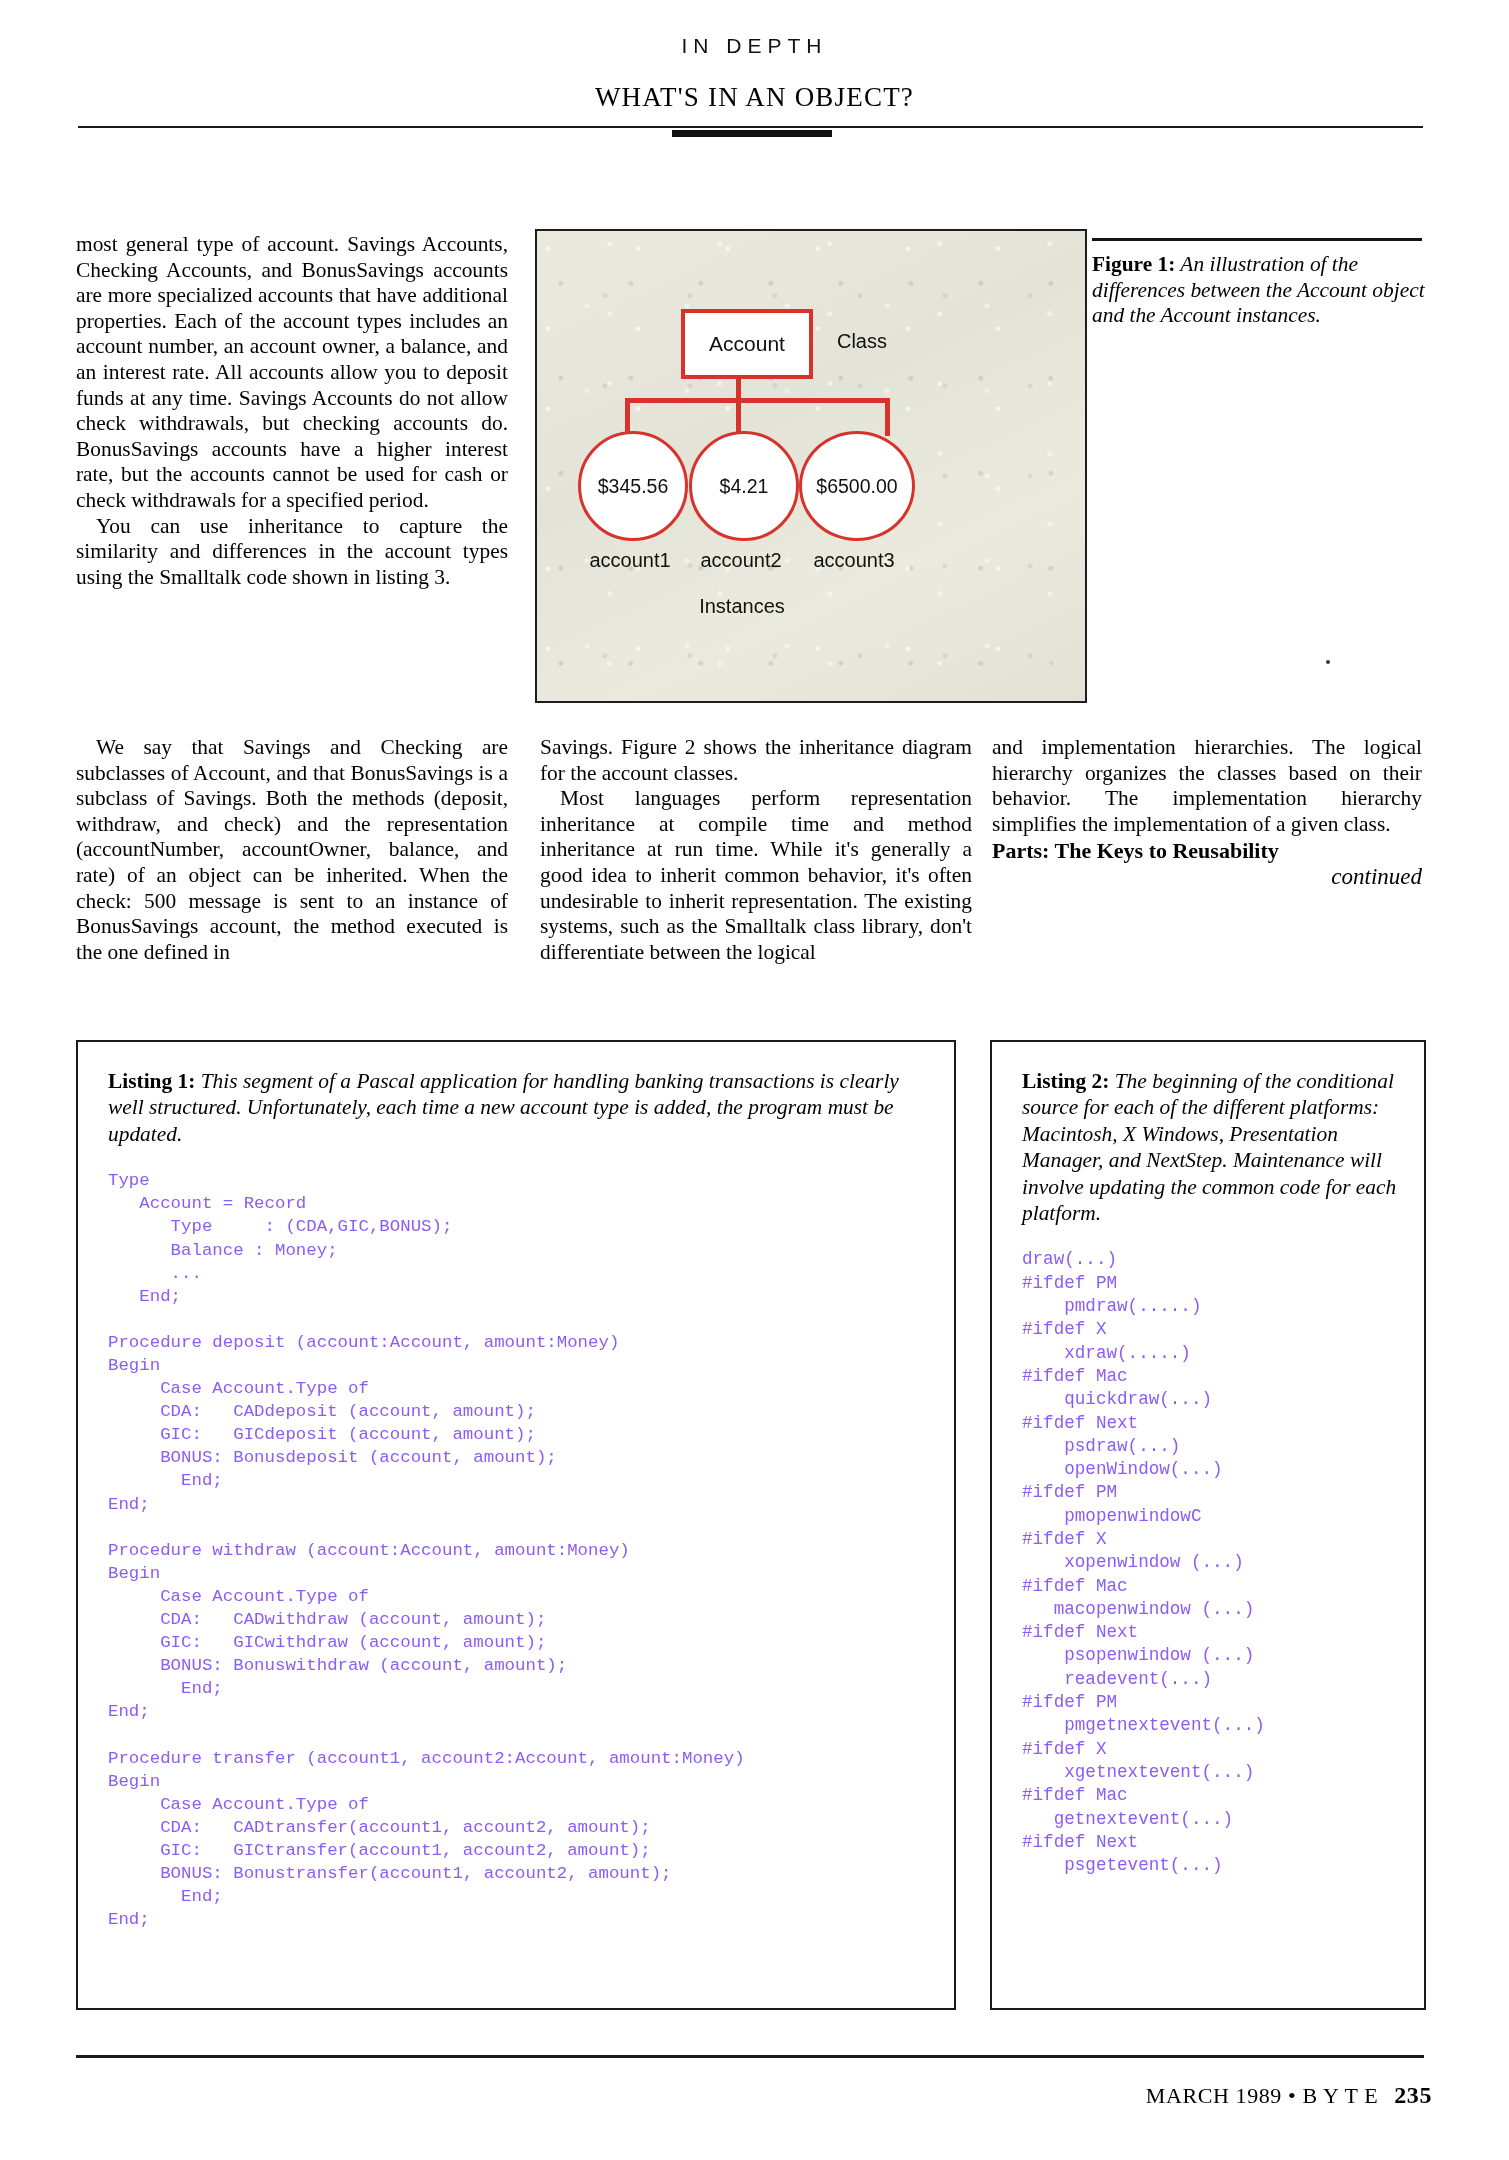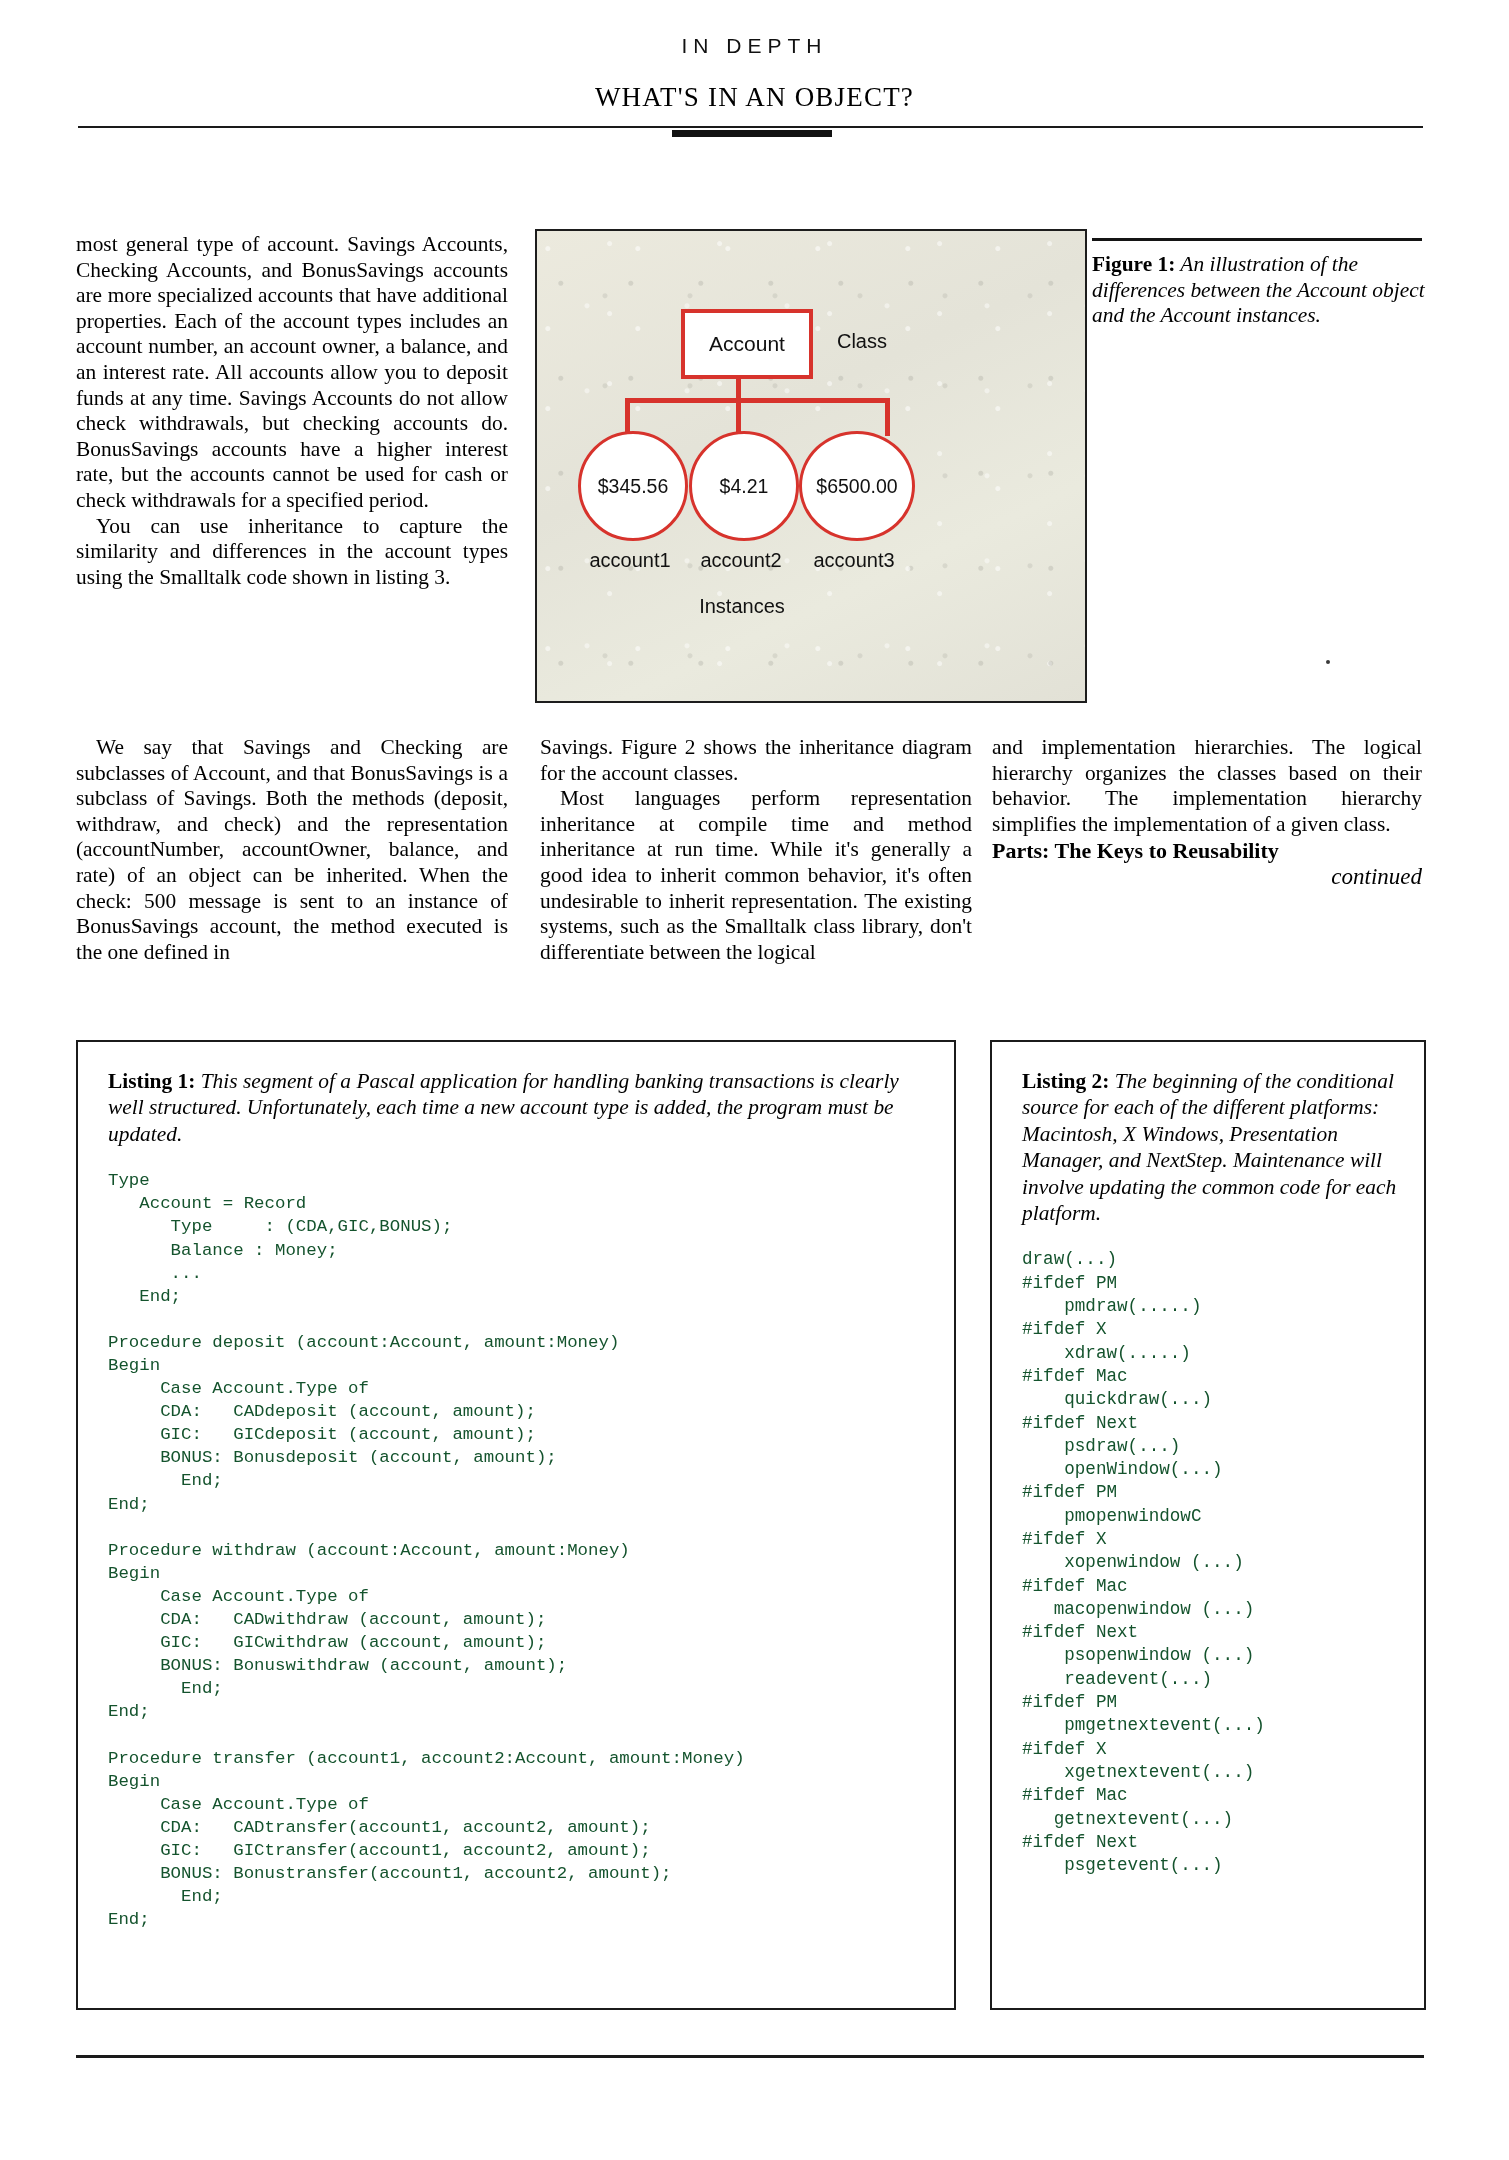--- a/index.html
+++ b/index.html
@@ -201,21 +201,21 @@
   .listing-cap b {
     font-weight: bold;
     font-style: normal;
   }
   .listing-code {
     margin: 0;
     margin-top: 22px;
     font-family: "Liberation Mono", monospace;
     font-size: 17.4px;
     line-height: 23.1px;
-    color: #14532d;
+    color: #8b5cf6;
     white-space: pre;
   }
   #listing2 .listing-code { font-size: 17.6px; line-height: 23.3px; }
 
   
   .foot-rule {
     position: absolute;
     left: 76px; top: 2055px;
     width: 1348px; height: 3px;
     background: #1a1a1a;
@@ -378,14 +378,17 @@
 #ifdef X
     xgetnextevent(...)
 #ifdef Mac
    getnextevent(...)
 #ifdef Next
     psgetevent(...)</pre>
     </div>
   </div>
 
   <div class="foot-rule"></div>
+  <div class="footer">
+    <span>MARCH 1989  •  B Y T E</span><span class="pg">235</span>
+  </div>
 
 </div>
 
 </body></html>

